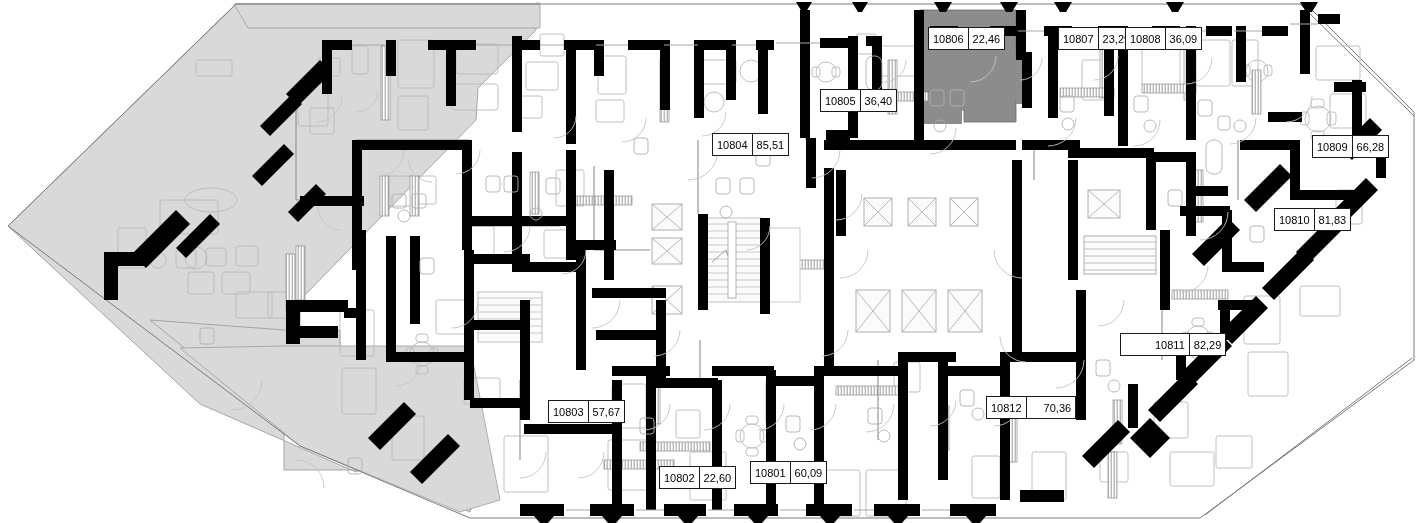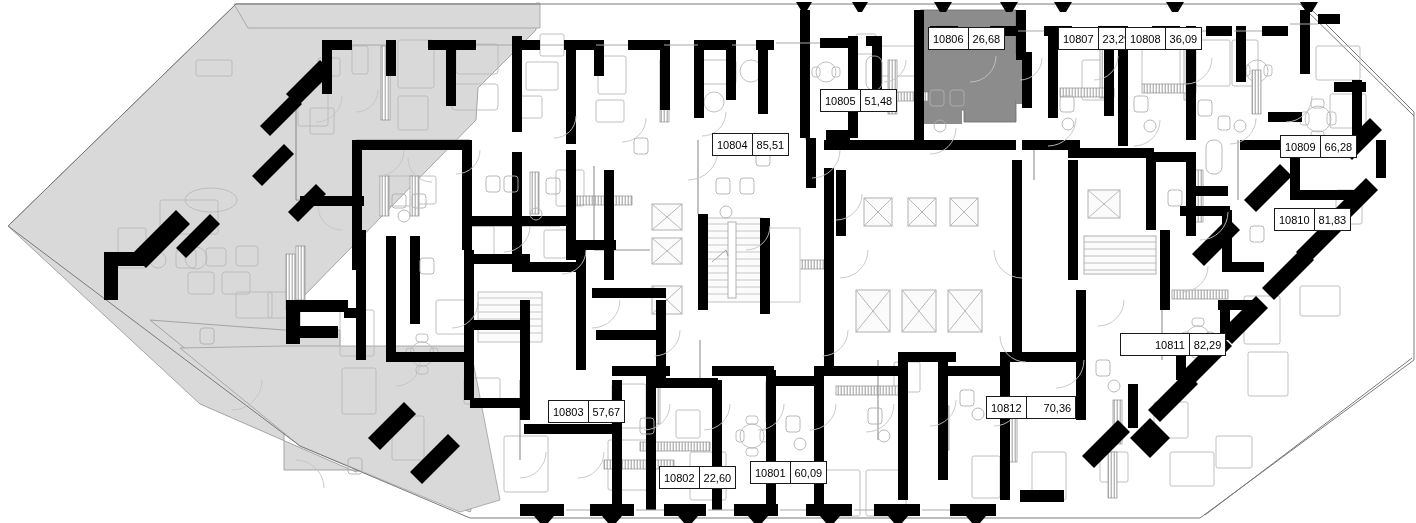--- a/index.html
+++ b/index.html
@@ -631,35 +631,35 @@
       <div class="unit-label" style="left: 548px; top: 400px;">
         <span class="u-num">10803</span>
         <span class="u-area">57,67</span>
       </div>
       <div class="unit-label" style="left: 712px; top: 133px;">
         <span class="u-num">10804</span>
         <span class="u-area">85,51</span>
       </div>
       <div class="unit-label" style="left: 820px; top: 89px;">
         <span class="u-num">10805</span>
-        <span class="u-area">51,48</span>
+        <span class="u-area">36,40</span>
       </div>
       <div class="unit-label" style="left: 928px; top: 27px;">
         <span class="u-num">10806</span>
-        <span class="u-area">26,68</span>
+        <span class="u-area">22,46</span>
       </div>
       <div class="unit-label" style="left: 1058px; top: 27px;">
         <span class="u-num">10807</span>
         <span class="u-area">23,29</span>
       </div>
       <div class="unit-label" style="left: 1125px; top: 27px; text-align: right;">
         <span class="u-num">10808</span>
         <span class="u-area">36,09</span>
       </div>
-      <div class="unit-label" style="left: 1280px; top: 135px;">
+      <div class="unit-label" style="left: 1312px; top: 135px;">
         <span class="u-num">10809</span>
         <span class="u-area">66,28</span>
       </div>
       <div class="unit-label" style="left: 1274px; top: 208px;">
         <span class="u-num">10810</span>
         <span class="u-area">81,83</span>
       </div>
       <div class="unit-label" style="left: 1120px; top: 333px; padding-left: 30px;">
         <span class="u-num">10811</span>
         <span class="u-area">82,29</span>

